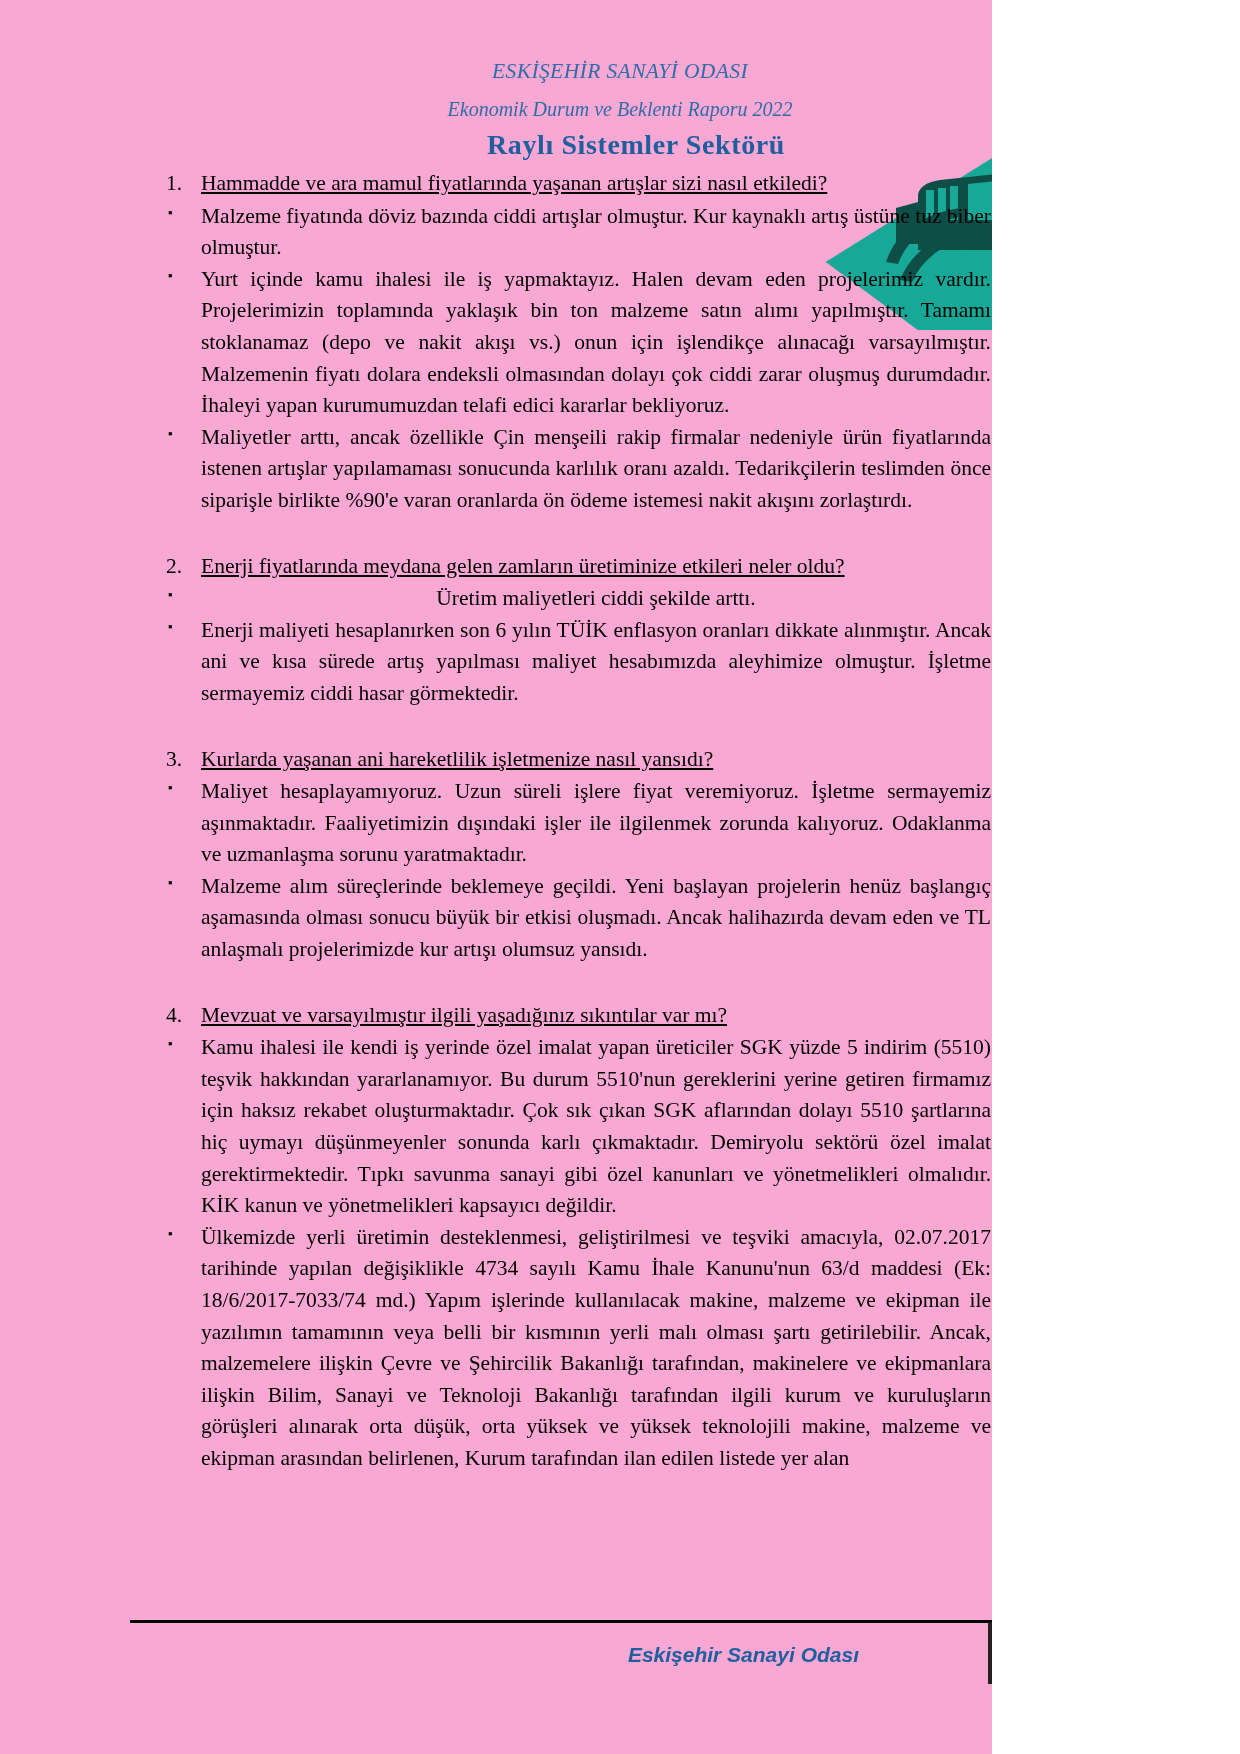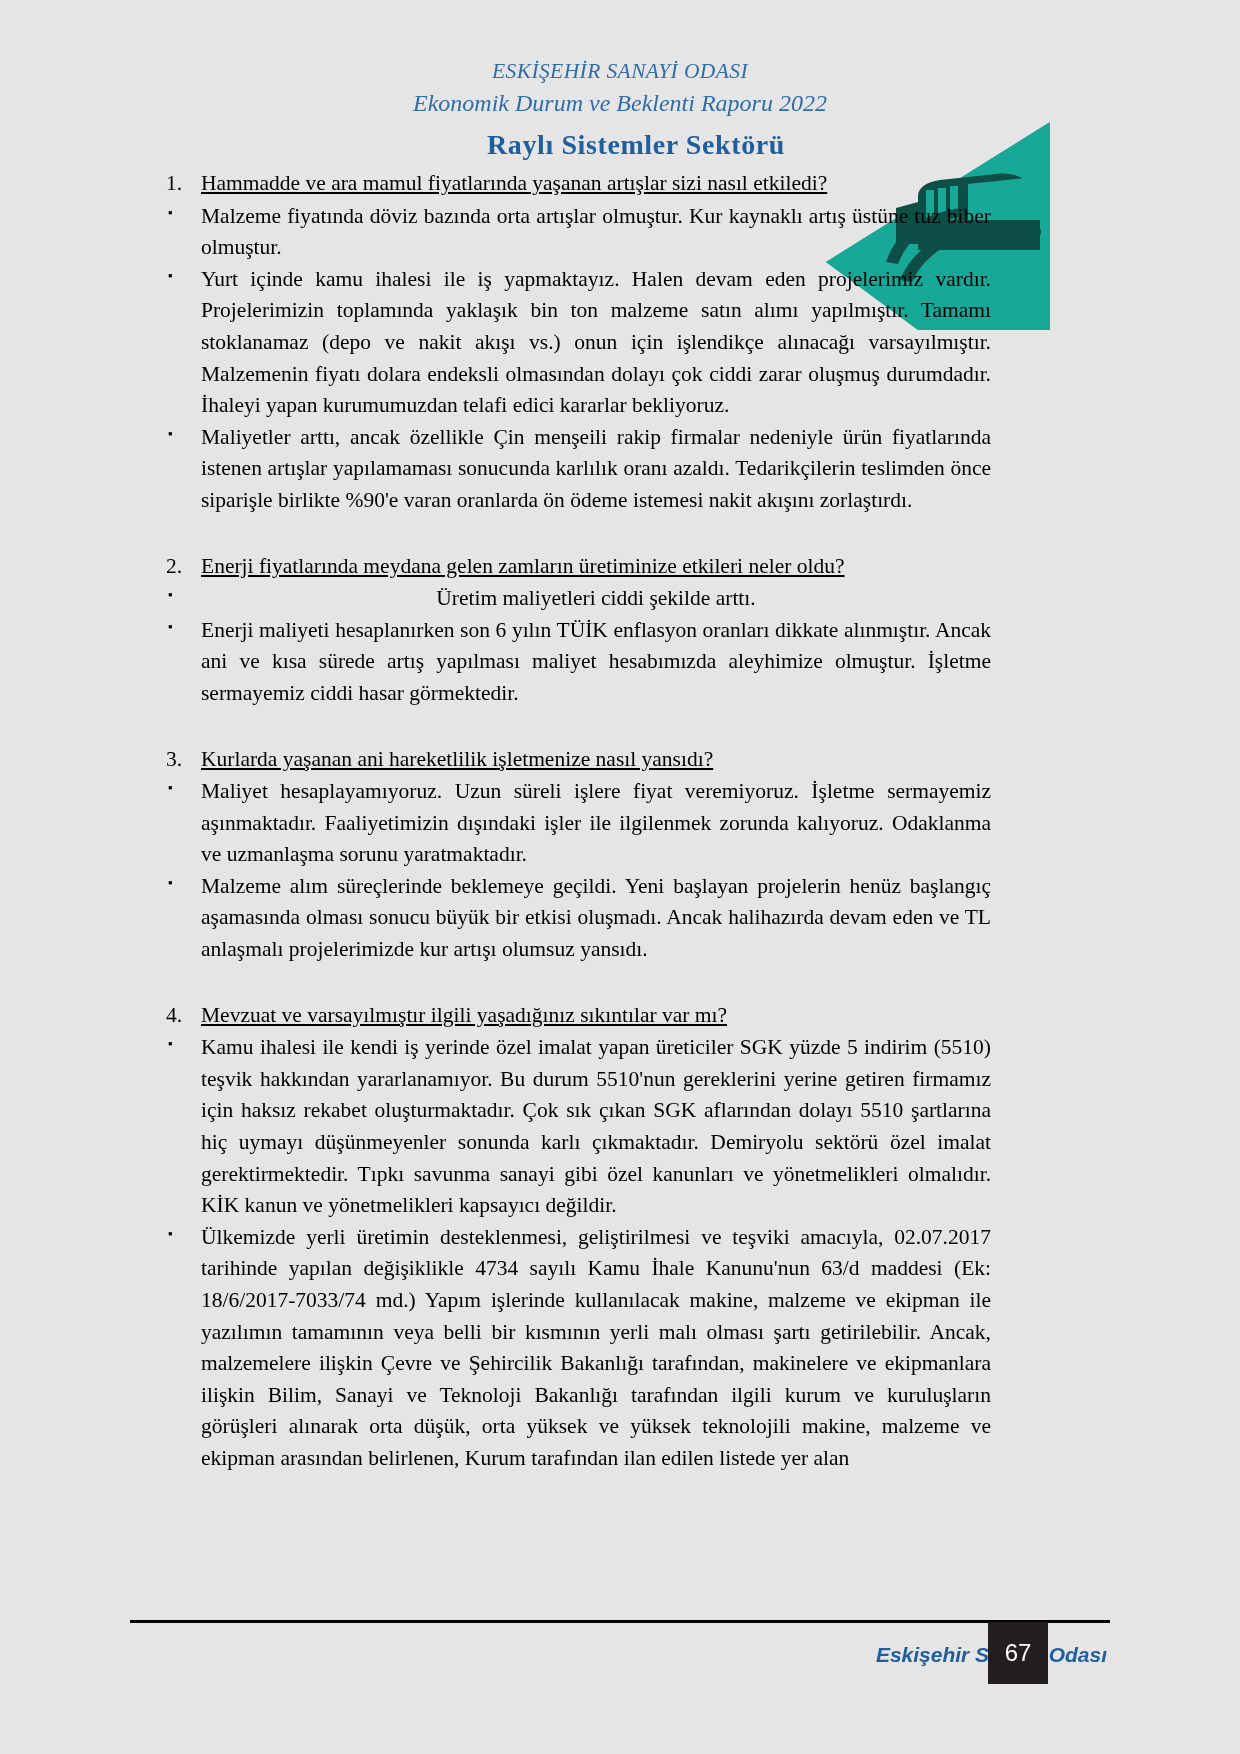--- a/index.html
+++ b/index.html
@@ -2,23 +2,23 @@
 <html><head>
 <meta charset="utf-8">
 <style>
   html, body {
     margin: 0;
     padding: 0;
     background: #ffffff;
   }
   .page {
     position: relative;
-    width: 1240px;
+    width: 992px;
     height: 1754px;
-    background: #e5e5e5;
+    background: #f9a8d4;
     overflow: hidden;
     font-family: "Liberation Serif", "DejaVu Serif", serif;
     color: #000000;
   }
 
   
   .doc-header {
     position: absolute;
     top: 58px;
     left: 0;
@@ -29,24 +29,24 @@
   .org-name {
     font-style: italic;
     font-size: 21.5px;
     letter-spacing: 0.4px;
     color: #2f6ca8;
     line-height: 1.25;
     white-space: nowrap;
   }
   .report-sub {
     font-style: italic;
-    font-size: 24px;
+    font-size: 20px;
     color: #2f6ca8;
     line-height: 1.3;
-    margin-top: 3px;
+    margin-top: 11px;
     white-space: nowrap;
   }
 
   .sector-title {
     position: absolute;
     top: 129px;
     left: 16px;
     width: 1240px;
     text-align: center;
     font-size: 28px;
@@ -185,21 +185,21 @@
   </svg>
 
   <div class="content">
 
     <div class="q-item">
       <span class="q-num">1.</span>
       <span class="q-text">Hammadde ve ara mamul fiyatlarında yaşanan artışlar sizi nasıl etkiledi?</span>
     </div>
     <div class="b-item">
       <span class="b-mark">▪</span>
-      <span class="b-text">Malzeme fiyatında döviz bazında orta artışlar olmuştur. Kur kaynaklı artış üstüne tuz biber olmuştur.</span>
+      <span class="b-text">Malzeme fiyatında döviz bazında ciddi artışlar olmuştur. Kur kaynaklı artış üstüne tuz biber olmuştur.</span>
     </div>
     <div class="b-item">
       <span class="b-mark">▪</span>
       <span class="b-text">Yurt içinde kamu ihalesi ile iş yapmaktayız. Halen devam eden projelerimiz vardır. Projelerimizin toplamında yaklaşık bin ton malzeme satın alımı yapılmıştır. Tamamı stoklanamaz (depo ve nakit akışı vs.) onun için işlendikçe alınacağı varsayılmıştır. Malzemenin fiyatı dolara endeksli olmasından dolayı çok ciddi zarar oluşmuş durumdadır. İhaleyi yapan kurumumuzdan telafi edici kararlar bekliyoruz.</span>
     </div>
     <div class="b-item">
       <span class="b-mark">▪</span>
       <span class="b-text">Maliyetler arttı, ancak özellikle Çin menşeili rakip firmalar nedeniyle ürün fiyatlarında istenen artışlar yapılamaması sonucunda karlılık oranı azaldı. Tedarikçilerin teslimden önce siparişle birlikte %90'e varan oranlarda ön ödeme istemesi nakit akışını zorlaştırdı.</span>
     </div>
 

